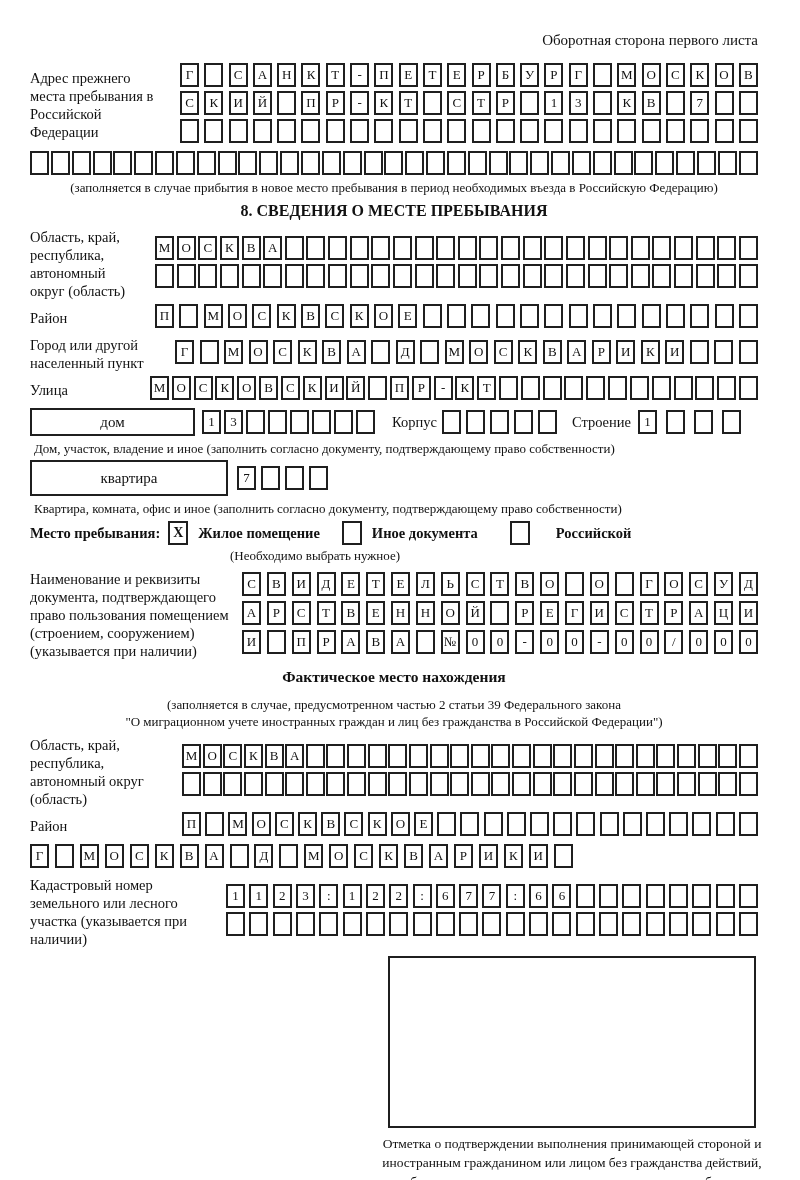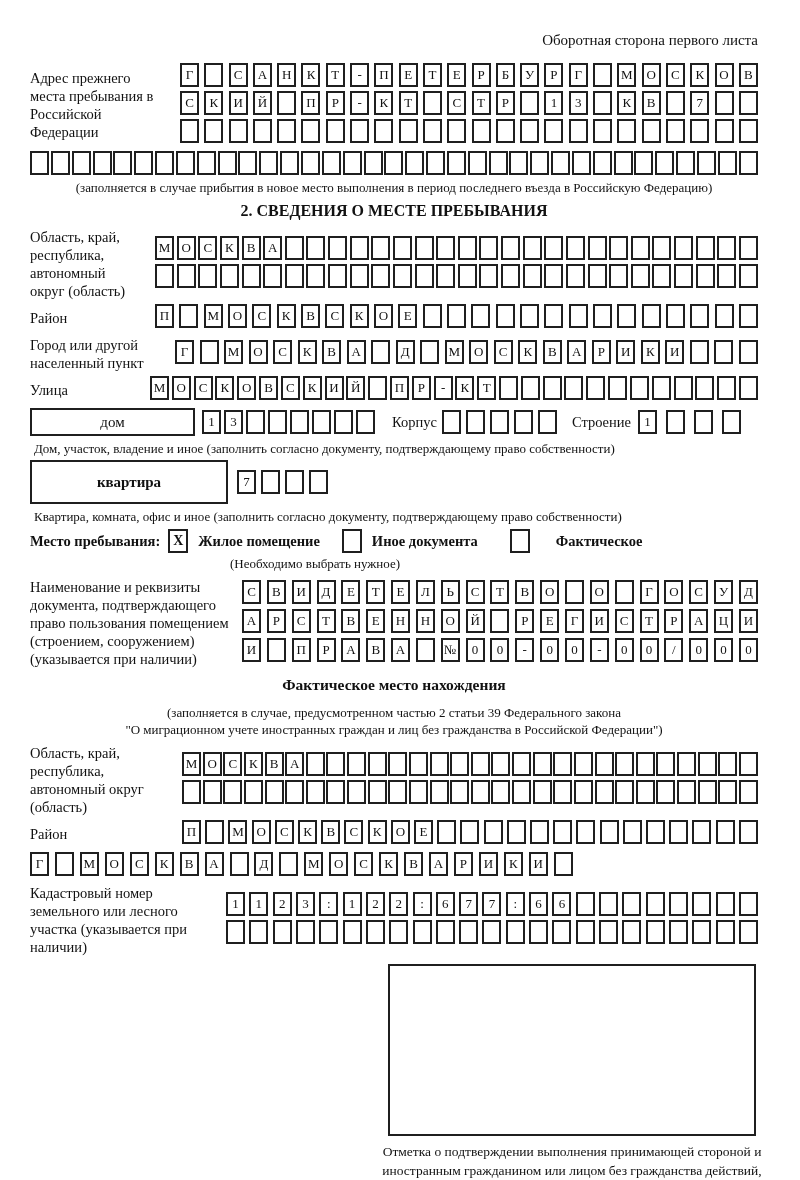--- a/index.html
+++ b/index.html
@@ -164,23 +164,23 @@
       <span class="cell"></span>
       <span class="cell"></span>
       <span class="cell"></span>
       <span class="cell"></span>
       <span class="cell"></span>
       <span class="cell"></span>
       <span class="cell"></span>
       <span class="cell"></span>
       <span class="cell"></span>
     </div>
-  <div class="note center">(заполняется в случае прибытия в новое место выполнения в период последнего въезда в Российскую Федерацию)</div>
-
-  <div class="section-title">2. СВЕДЕНИЯ О МЕСТЕ ПРЕБЫВАНИЯ</div>
+  <div class="note center">(заполняется в случае прибытия в новое место пребывания в период необходимых въезда в Российскую Федерацию)</div>
+
+  <div class="section-title">8. СВЕДЕНИЯ О МЕСТЕ ПРЕБЫВАНИЯ</div>
 
   <div class="formrow">
     <div class="label lbl-col" style="width:125px;">
         <span style="display:block;width:108px;">Область, край, республика, автономный округ (область)</span>
       </div>
     <div class="grids" style="width:603px;">
       <div class="cellrow" style="width:603px;">
           <span class="cell">М</span>
           <span class="cell">О</span>
           <span class="cell">С</span>
@@ -364,38 +364,38 @@
     <div class="cellgroup" style="margin-left:7px;gap:9px;">
         <span class="cell">1</span>
         <span class="cell"></span>
         <span class="cell"></span>
         <span class="cell"></span>
       </div>
   </div>
   <div class="note" style="margin-left:4px;margin-bottom:3px;">Дом, участок, владение и иное (заполнить согласно документу, подтверждающему право собственности)</div>
 
   <div class="houserow">
-    <div class="wide-box" style="width:198px;height:44px;font-weight:bold;">квартира</div>
+    <div class="wide-box" style="width:198px;height:36px;">квартира</div>
     <div class="cellgroup" style="margin-left:9px;gap:5px;">
         <span class="cell">7</span>
         <span class="cell"></span>
         <span class="cell"></span>
         <span class="cell"></span>
       </div>
   </div>
   <div class="note" style="margin-left:4px;margin-bottom:2px;">Квартира, комната, офис и иное (заполнить согласно документу, подтверждающему право собственности)</div>
 
   <div class="stayrow">
     <span>Место пребывания:</span>
     <span class="chk" style="margin-left:8px;">X</span>
     <span style="margin-left:10px;">Жилое помещение</span>
     <span class="chk" style="margin-left:22px;"></span>
     <span style="margin-left:10px;">Иное документа</span>
     <span class="chk" style="margin-left:32px;"></span>
-    <span style="margin-left:26px;">Фактическое</span>
+    <span style="margin-left:26px;">Российской</span>
   </div>
   <div class="note" style="margin-left:200px;margin-bottom:6px;">(Необходимо выбрать нужное)</div>
 
   <div class="formrow">
     <div class="label lbl-col" style="width:212px;">
         <span style="display:block;width:200px;">Наименование и реквизиты документа, подтверждающего право пользования помещением (строением, сооружением) (указывается при наличии)</span>
       </div>
     <div class="grids" style="width:516px;">
       <div class="cellrow" style="width:516px;margin-bottom:5px;">
           <span class="cell">С</span>

